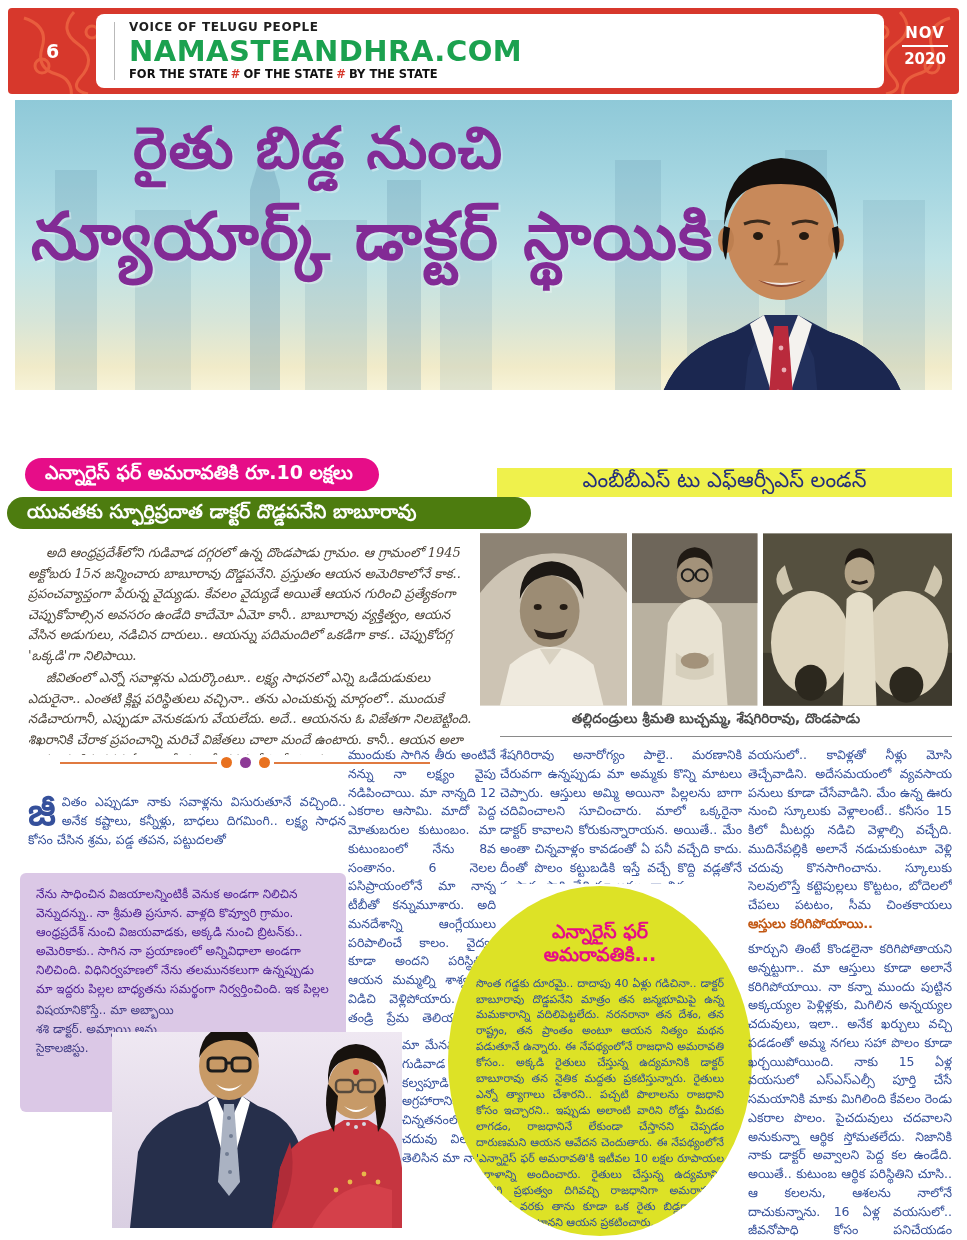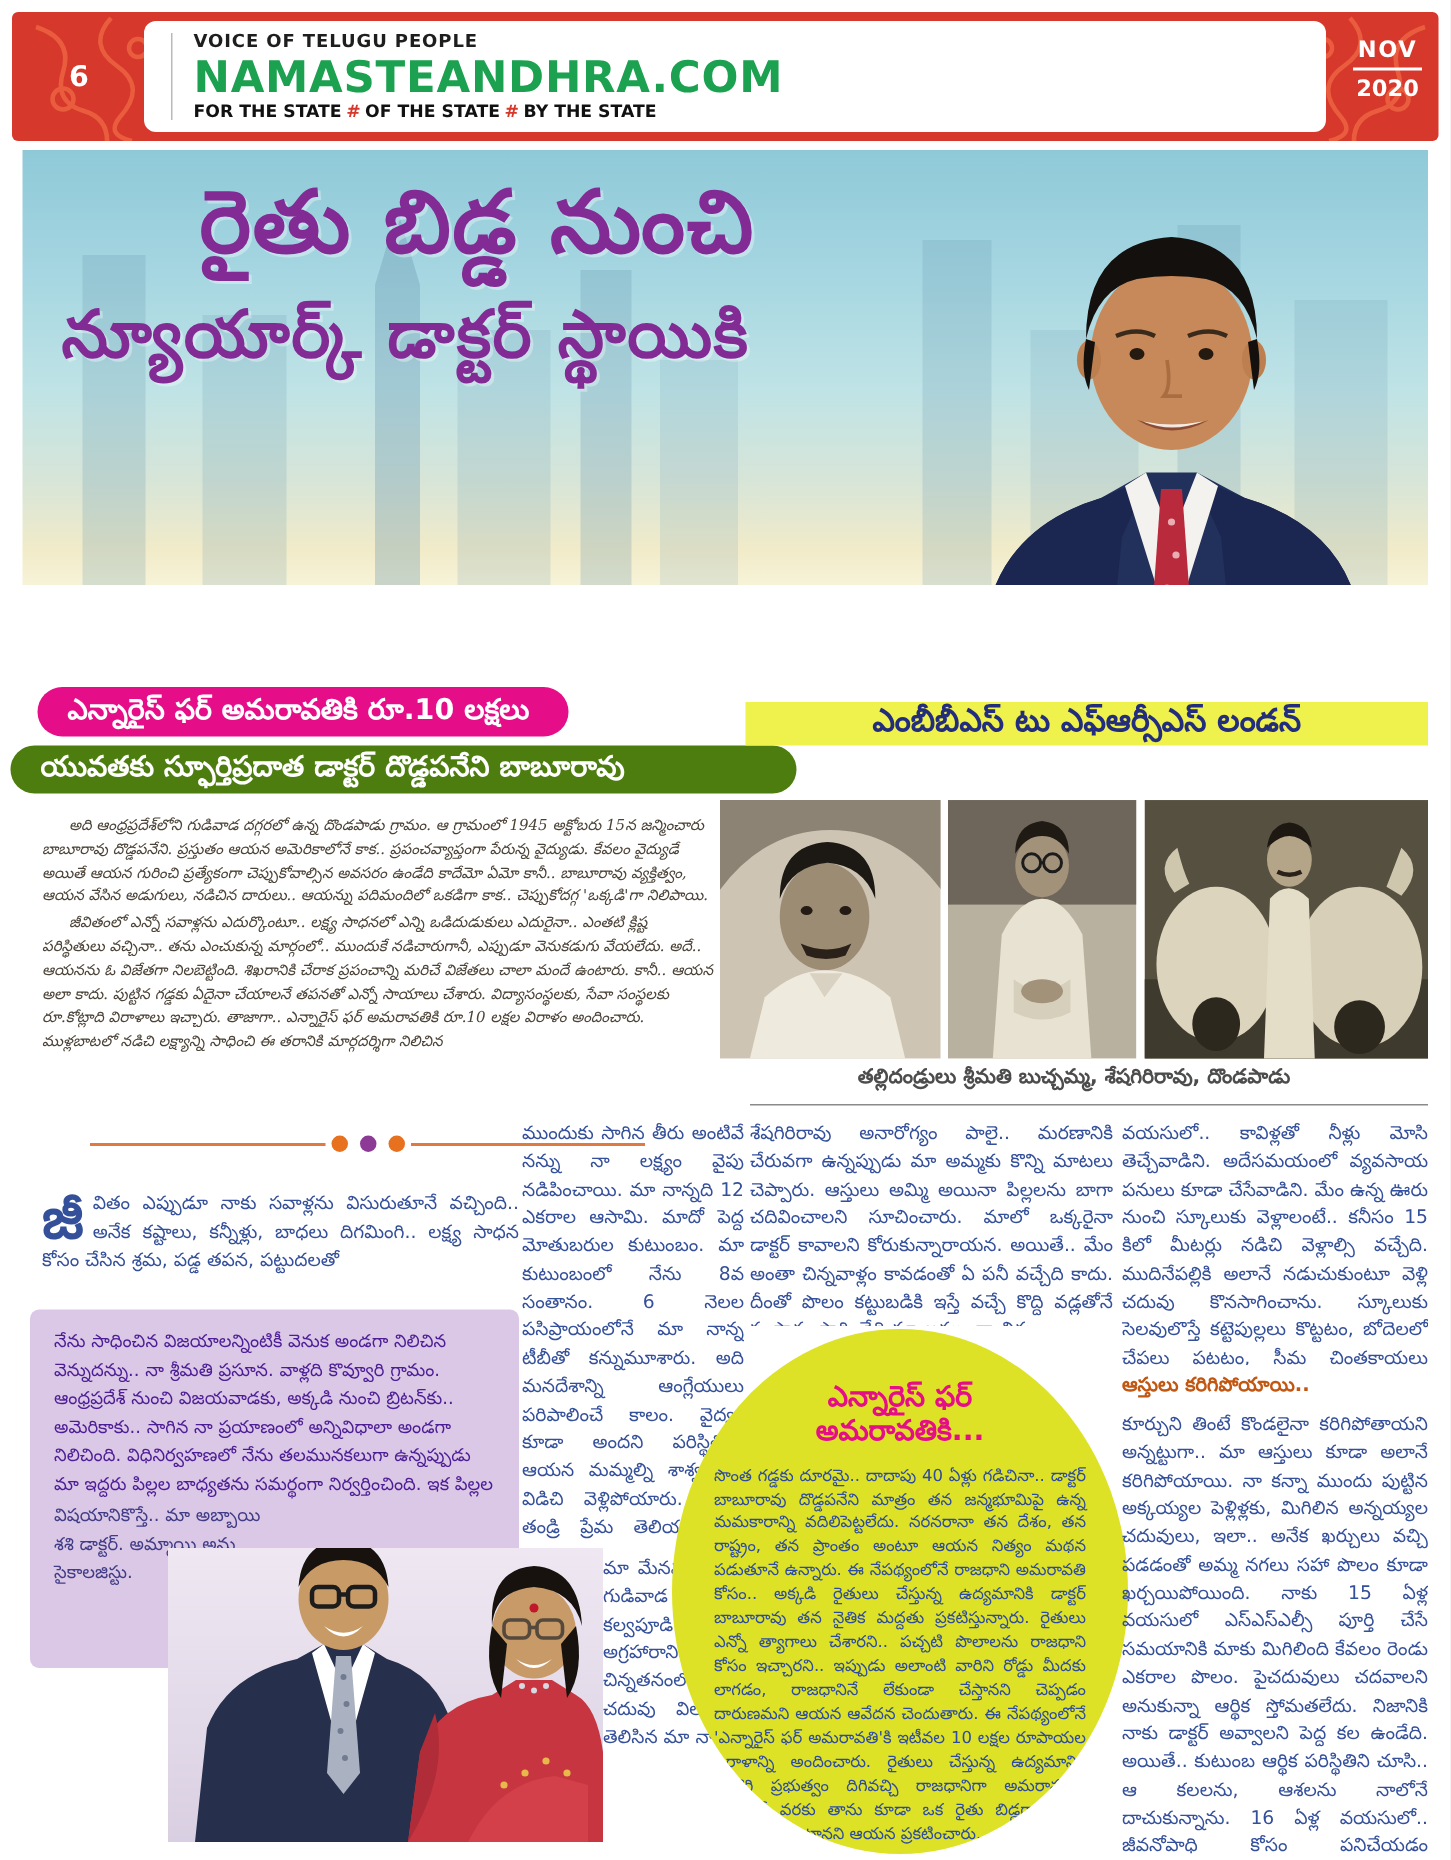--- a/index.html
+++ b/index.html
@@ -25,36 +25,36 @@
   .date-box .m{font-size:15px;letter-spacing:1px;}
   .date-box .rule{height:2px;background:#fff;margin:3px 6px;}
   .date-box .y{font-size:15px;}
   
   .hero{position:absolute;left:15px;top:100px;width:937px;height:290px;overflow:hidden;
         background:linear-gradient(180deg,#8fc9d8 0%,#a5d6e1 28%,#bfe3e6 55%,#d7e5d8 76%,#f1ebc9 92%,#f7f3d8 100%);}
   .hero svg.city{position:absolute;left:0;top:0;}
   .headline{position:absolute;color:#822b95;font-weight:800;letter-spacing:1px;
             text-shadow:2px 2px 0 rgba(255,255,255,.35);white-space:nowrap;}
   .hl1{left:118px;top:14px;font-size:58px;}
-  .hl2{left:26px;top:98px;font-size:44px;}
+  .hl2{left:16px;top:98px;font-size:66px;}
   .portrait{position:absolute;right:6px;top:8px;}
   
   .pill{position:absolute;color:#fff;font-weight:bold;display:flex;align-items:center;
         padding:0 20px;border-radius:18px;white-space:nowrap;overflow:hidden;font-size:19px;}
   .pill-yellow{left:30px;top:307px;width:402px;height:58px;border-radius:24px;background:#f8d822;
                color:#b43326;font-size:16px;line-height:1.35;white-space:pre-line;}
   .pill-teal{left:25px;top:374px;width:624px;height:31px;background:#13a68e;}
   .pill-pink{left:25px;top:458px;width:314px;height:33px;background:#e60d88;}
   .pill-blue{left:7px;top:497px;width:484px;height:32px;background:#4d7c0f;}
   .hero-caption{position:absolute;left:497px;top:468px;width:455px;height:29px;background:#eff14c;
-                color:#232d7d;font-weight:700;font-size:21px;display:flex;align-items:center;justify-content:center;
+                color:#232d7d;font-weight:400;font-size:21px;display:flex;align-items:center;justify-content:center;
                 white-space:nowrap;overflow:hidden;}
   
   .intro{position:absolute;left:28px;top:543px;width:448px;height:212px;overflow:hidden;
-         font-family:"DejaVu Serif",serif;font-style:italic;font-size:10px;line-height:1.58;color:#4c4338;}
+         font-family:"DejaVu Serif",serif;font-style:italic;font-size:13px;line-height:1.58;color:#4c4338;}
   .intro p{margin:0 0 2px 0;text-indent:18px;}
   .divider{position:absolute;left:60px;top:757px;width:370px;display:flex;align-items:center;justify-content:center;}
   .divider .line{height:2px;background:#e07a40;flex:1;}
   .divider .dot{width:11px;height:11px;border-radius:50%;margin:0 4px;}
   .d-or{background:#e8711f;} .d-pu{background:#8d3a96;}
   
   .bw-row{position:absolute;left:480px;top:533px;width:472px;display:flex;gap:5px;}
   .bw{display:block;}
   .bw-caption{position:absolute;left:480px;top:710px;width:472px;text-align:center;
               font-size:13.5px;font-weight:bold;color:#4c4c4c;white-space:nowrap;overflow:hidden;}

